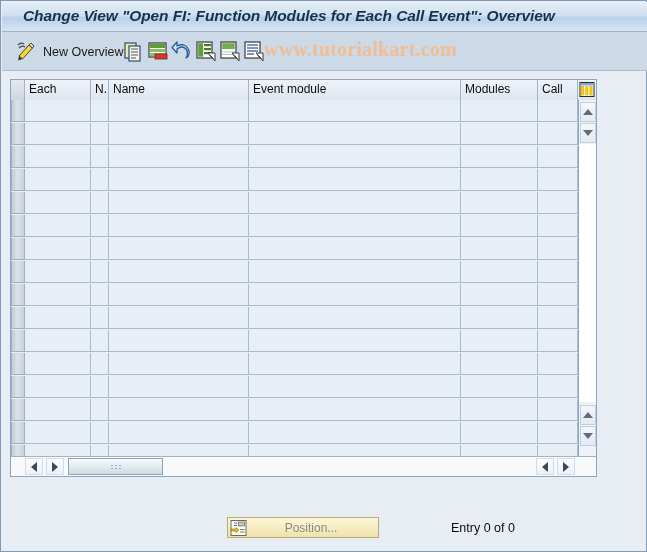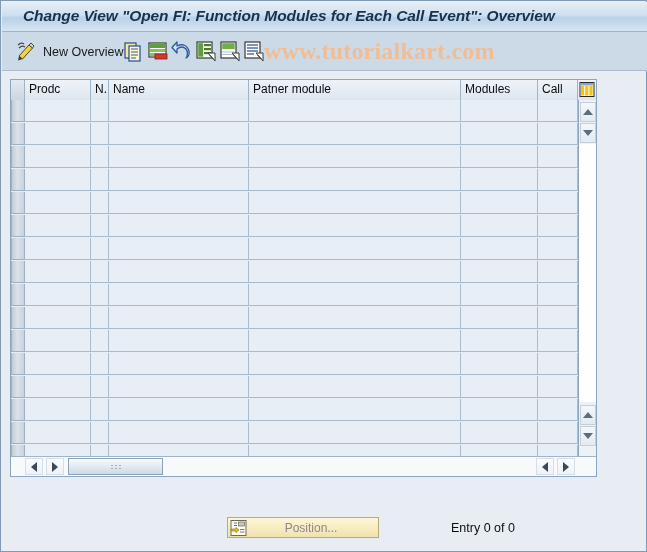--- a/index.html
+++ b/index.html
@@ -43,21 +43,21 @@
     position:absolute;top:8px;width:22px;height:22px;
     cursor:pointer;
   }
   .tb-label{
     position:absolute;left:41px;top:13px;
     font-size:12.5px;color:#1a1a1a;white-space:nowrap;
   }
   .watermark{
     position:absolute;left:262px;top:6px;
     font-family:"Liberation Serif", serif;
-    font-size:24px;font-weight:bold;
+    font-size:20px;font-weight:bold;
     color:#f0bd94;
     white-space:nowrap;
     letter-spacing:0.2px;
   }
   
   .gridwrap{
     position:absolute;left:9px;top:78px;width:587px;height:398px;
     border:1px solid #8aa6c0;
     background:#e8edf4;
     box-sizing:border-box;
@@ -273,24 +273,24 @@
       </svg>
     </div>
 
     <div class="watermark">www.tutorialkart.com</div>
   </div>
 
   <div class="gridwrap">
 
     <div class="hdrrow">
       <div class="hcell sel" style="left:0px;width:14px;"></div>
-      <div class="hcell" style="left:14px;width:66px;">Prodc</div>
+      <div class="hcell" style="left:14px;width:66px;">Each</div>
       <div class="hcell" style="left:80px;width:18px;">N..</div>
       <div class="hcell" style="left:98px;width:140px;">Name</div>
-      <div class="hcell" style="left:238px;width:212px;">Patner module</div>
+      <div class="hcell" style="left:238px;width:212px;">Event module</div>
       <div class="hcell" style="left:450px;width:77px;">Modules</div>
       <div class="hcell" style="left:527px;width:58px;border-right:none;">Call</div>
       <div class="colcfg">
         <svg width="18" height="20" viewBox="0 0 18 20">
           <rect x="1.5" y="2" width="15" height="15" fill="#2a2a2a"></rect>
           <rect x="2.5" y="3" width="13" height="13" fill="#ffffff"></rect>
           <rect x="2.5" y="3" width="13" height="2.5" fill="#7fa8d8"></rect>
           <rect x="3" y="6" width="3.2" height="9.5" fill="#f2c21a"></rect>
           <rect x="7.2" y="6" width="3.2" height="9.5" fill="#f2c21a"></rect>
           <rect x="11.4" y="6" width="3.2" height="9.5" fill="#f2c21a"></rect>

